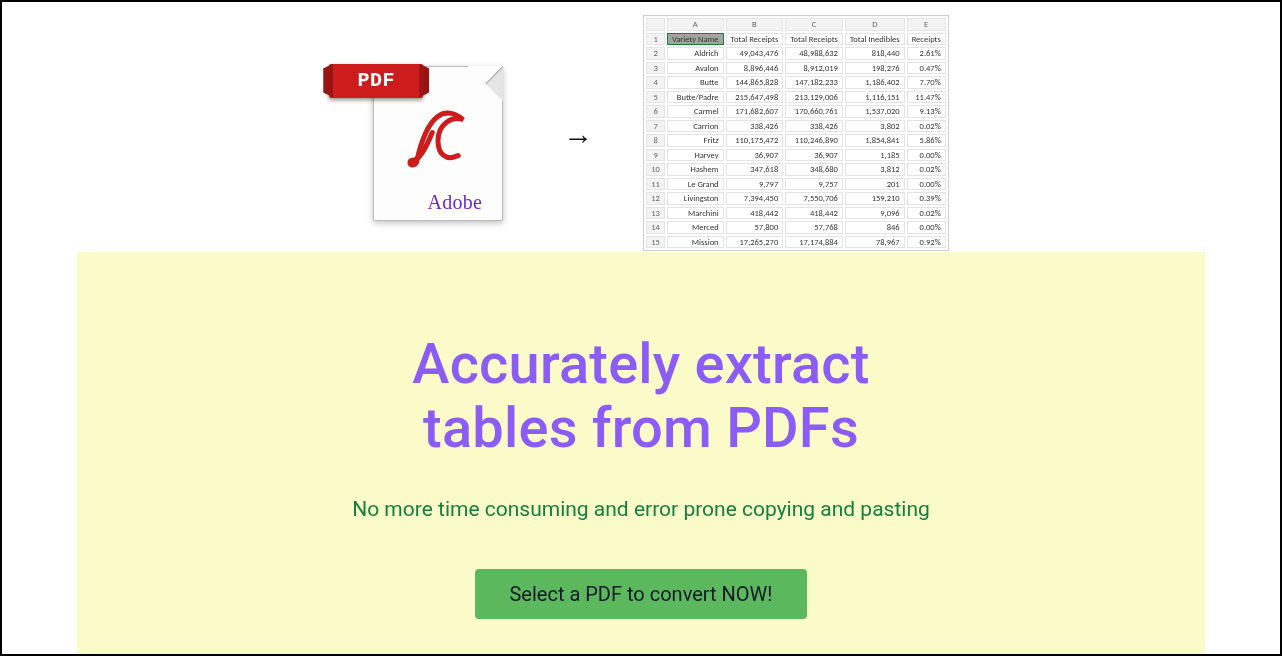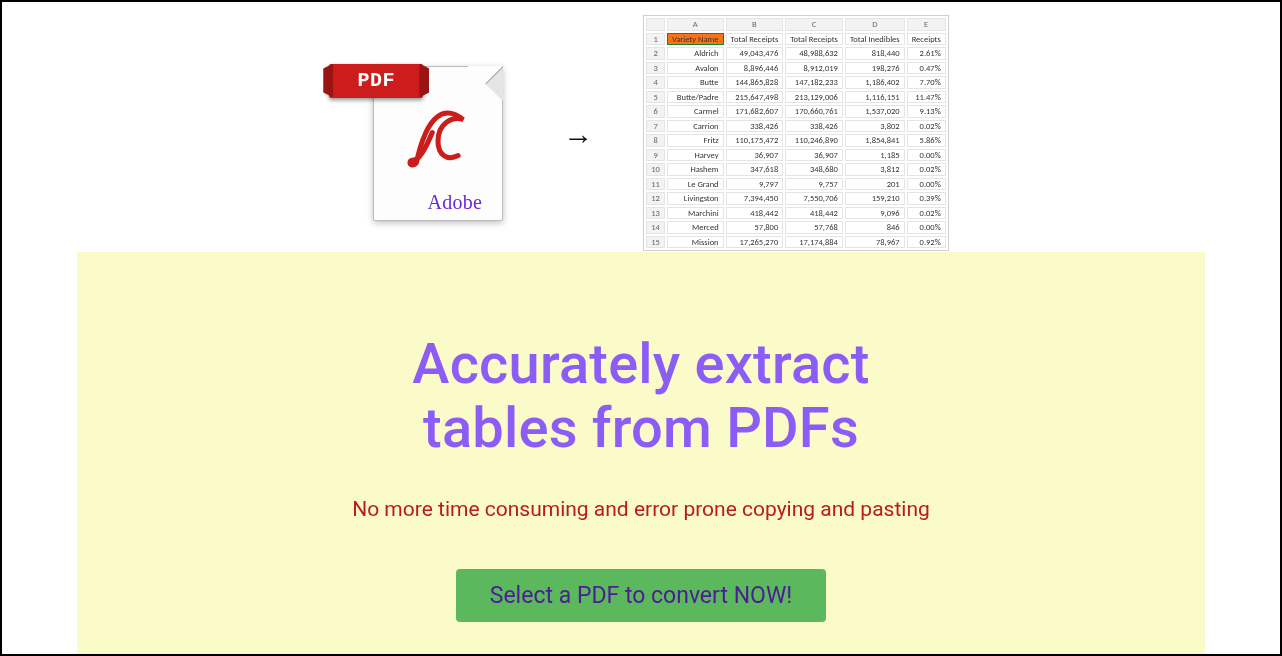--- a/index.html
+++ b/index.html
@@ -111,52 +111,52 @@
     }
     .excel-table .colhead{
       background:#f3f3f3;
       text-align:center;
       color:#666;
       font-weight:400;
     }
     .excel-table .left{ text-align:right; }
     .excel-table .selected{
       border: 1.5px solid #1a7f37;
-      background: #f97316;
+      background: #a3a3a3;
     }
 
     .hero {
       background: #fafbc8;
       margin: 0 75px;
       height: 410px;
       padding-top: 80px;
       text-align:center;
     }
     .hero h1{
       font-size: 56px;
       font-weight: 500;
       color: #8b5cf6;
       line-height: 1.15;
       letter-spacing: .2px;
     }
     .hero p.sub{
       margin-top: 36px;
       font-size: 21px;
-      color:#b91c1c;
+      color:#15803d;
       font-weight:400;
     }
     .cta-btn{
       margin-top: 48px;
       display:inline-block;
       background:#5cb85c;
-      color:#4c1d95;
+      color:#0f172a;
       border:none;
       border-radius:4px;
       padding: 13px 34px;
-      font-size:23px;
+      font-size:20px;
       cursor:pointer;
       font-family:inherit;
     }
   </style>
 </head>
 <body>
 
 <div class="top-section">
 
   <div class="pdf-icon-wrap">

